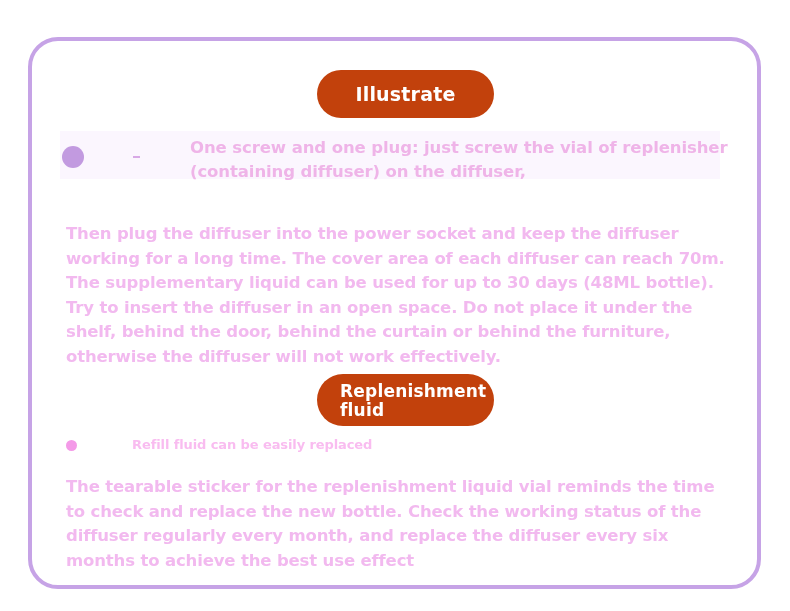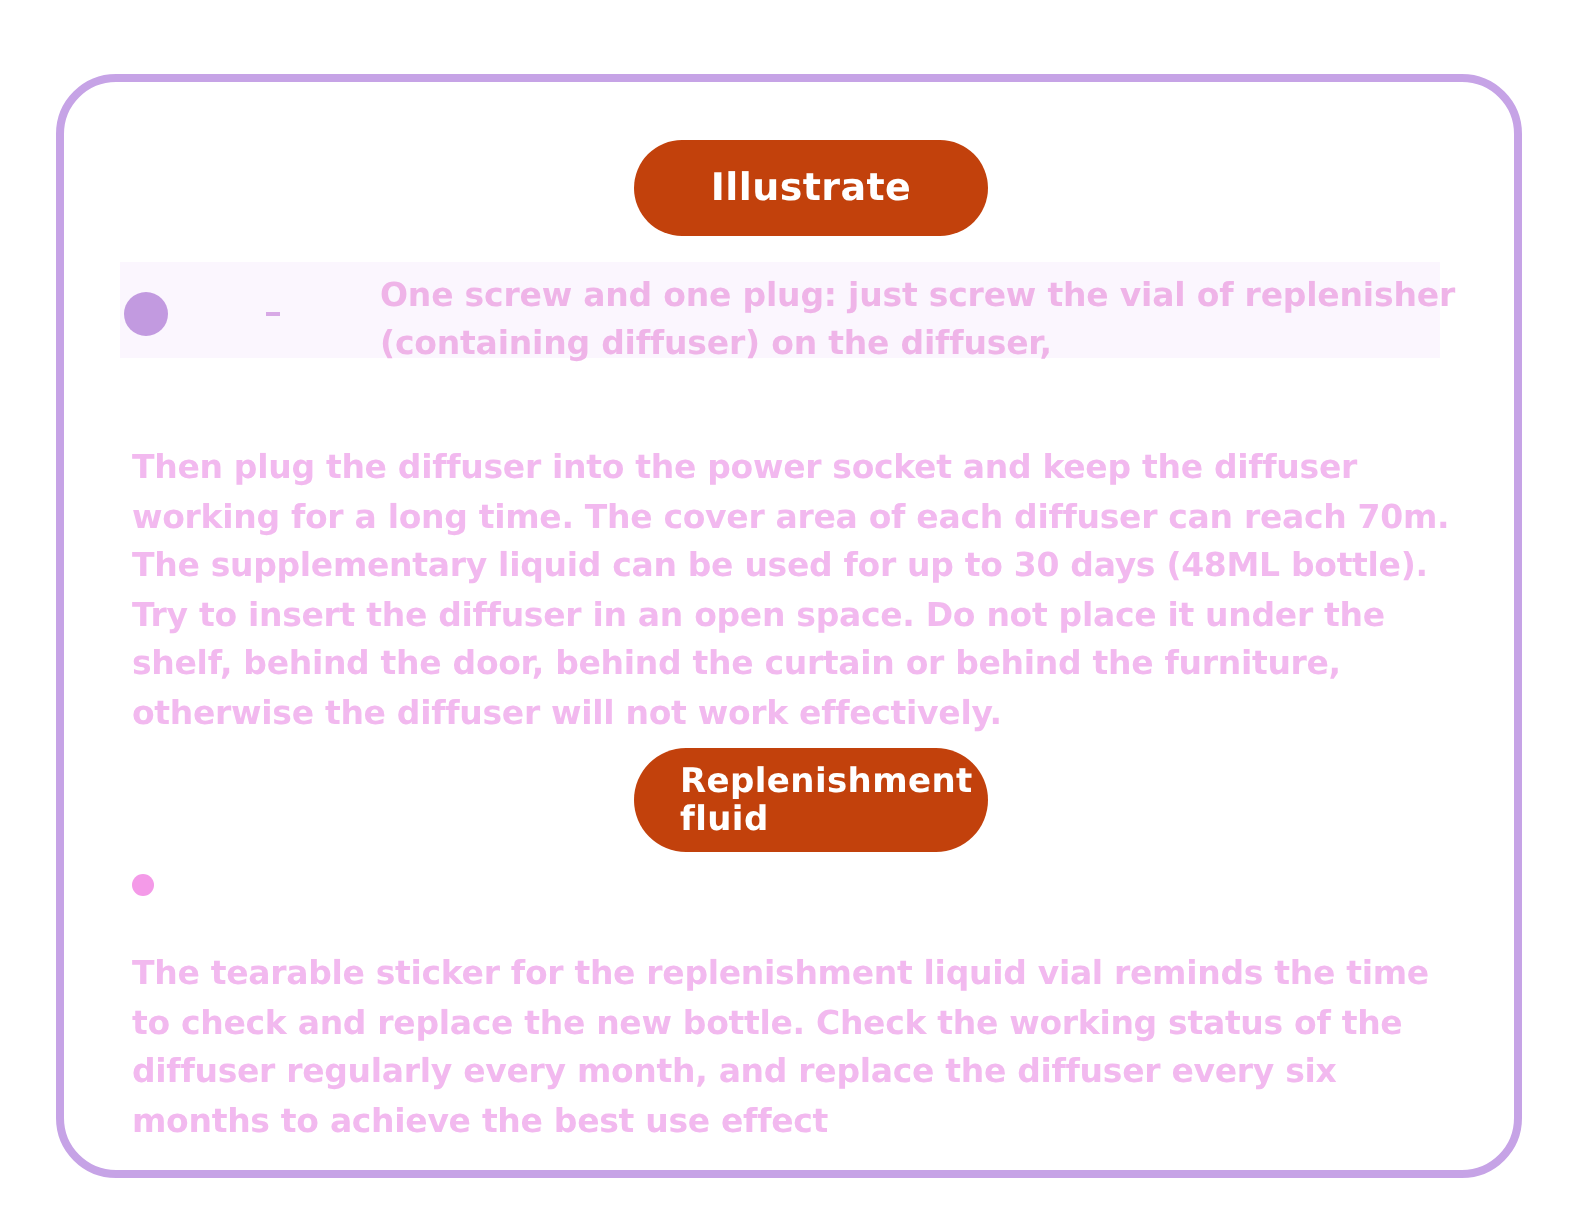--- a/index.html
+++ b/index.html
@@ -178,17 +178,18 @@
     <span class="bullet-text-1">One screw and one plug: just screw the vial of replenisher (containing diffuser) on the diffuser,</span>
   </div>
 
   <div class="para para-1">Then plug the diffuser into the power socket and keep the diffuser working for a long time. The cover area of each diffuser can reach 70m. The supplementary liquid can be used for up to 30 days (48ML bottle). Try to insert the diffuser in an open space. Do not place it under the shelf, behind the door, behind the curtain or behind the furniture, otherwise the diffuser will not work effectively.</div>
 
   <div class="pill pill-replenish">Replenishment
 fluid</div>
 
   <div class="bullet-row bullet-row-2">
     <span class="dot dot-sm"></span>
+    <span class="bullet-text-2">Refill fluid can be easily replaced</span>
   </div>
 
   <div class="para para-2">The tearable sticker for the replenishment liquid vial reminds the time to check and replace the new bottle. Check the working status of the diffuser regularly every month, and replace the diffuser every six months to achieve the best use effect</div>
 
 </div>
 
 </body></html>

